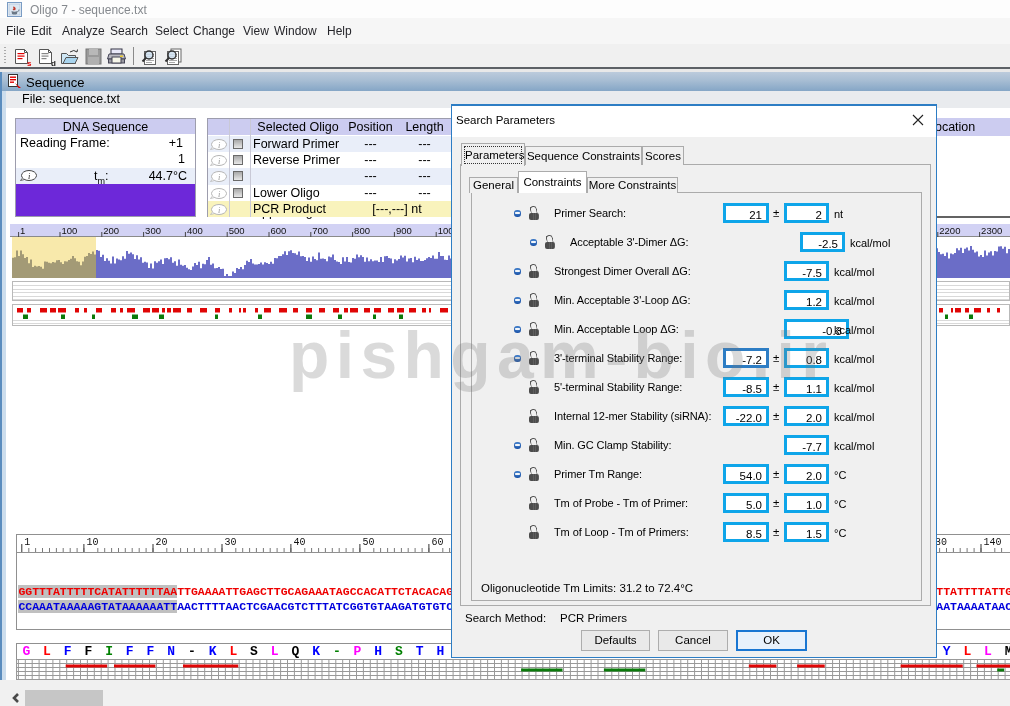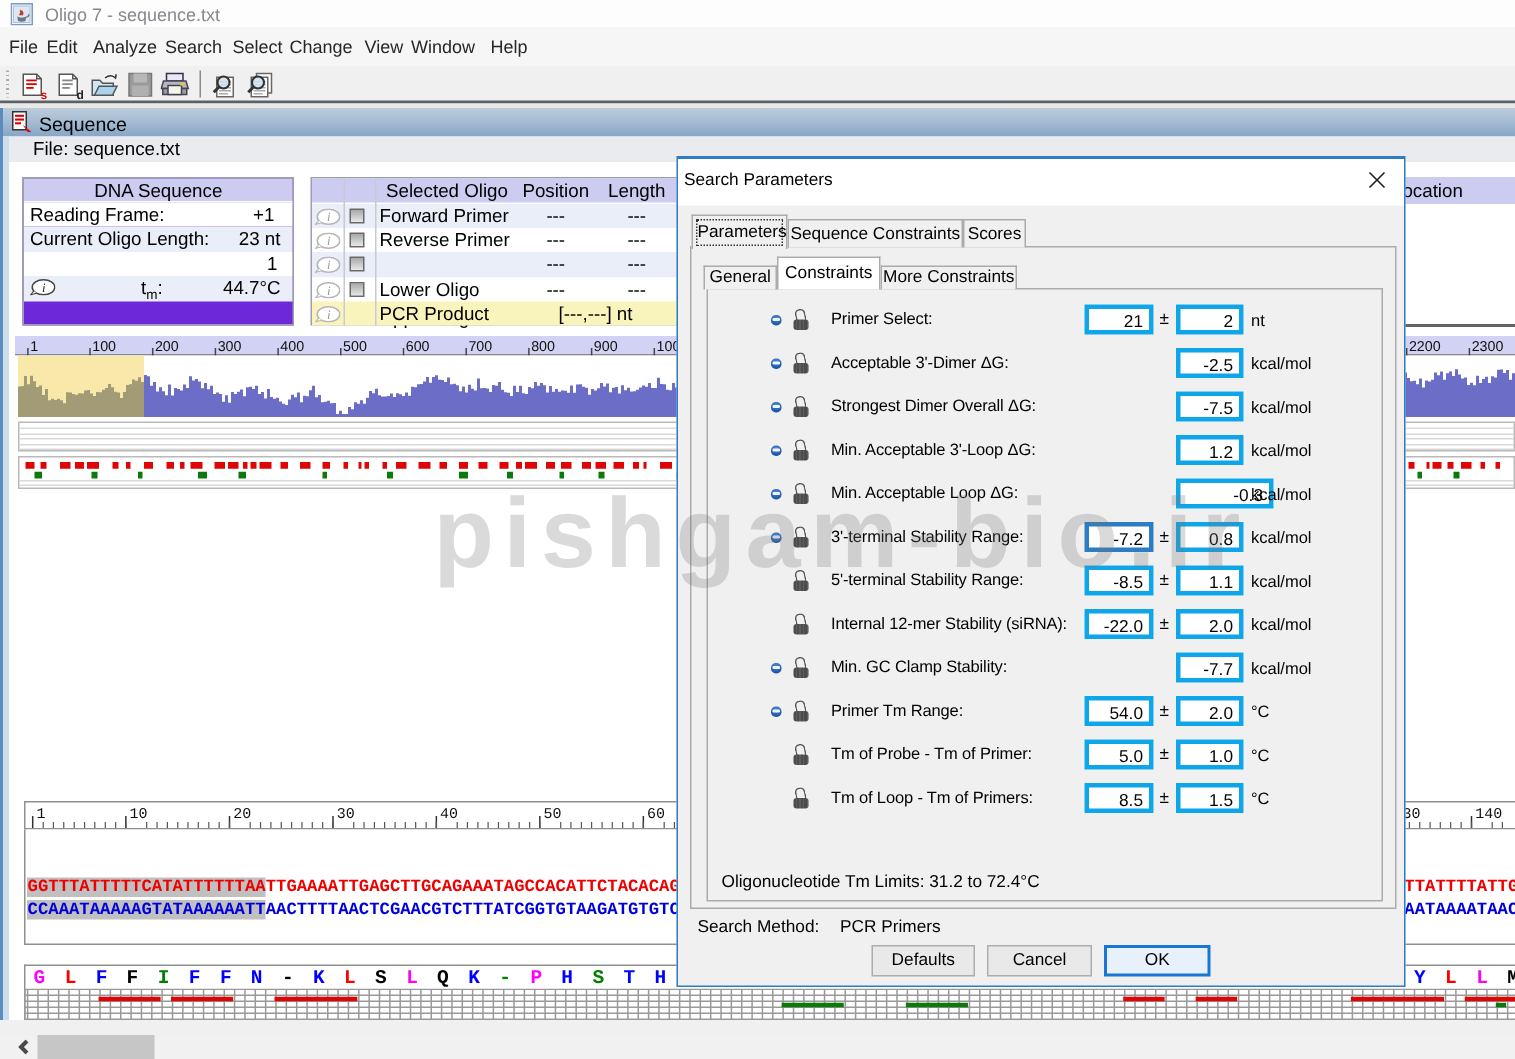--- a/index.html
+++ b/index.html
@@ -124,24 +124,20 @@
 <div class="abs" style="left:0;top:108px;width:1010px;height:582px;background:#fff;"></div>
 
 <div class="abs" style="left:0;top:72px;width:2px;height:618px;background:#5a8cbe;"></div>
 <div class="abs" style="left:2px;top:91px;width:4px;height:599px;background:#ccdded;"></div>
 
 <div class="abs" style="left:15px;top:118px;width:181px;height:99px;border:1px solid #9d9dad;background:#6d28d9;">
   <div class="tbl-hdr" style="height:16px;padding-top:1px;border-bottom:1px solid #fff;">DNA Sequence</div>
   <div style="position:relative;height:16.4px;background:#fff;font-size:12.5px;">
     <span class="abs" style="left:4px;top:1px;">Reading Frame:</span>
       <span class="abs" style="right:12px;top:1px;">+1</span>
-    </div>
-  <div style="position:relative;height:16.4px;background:#e9eef9;font-size:12.5px;">
-    <span class="abs" style="left:4px;top:1px;">Current Oligo Length:</span>
-      <span class="abs" style="right:8px;top:1px;">23 nt</span>
     </div>
   <div style="position:relative;height:16.4px;background:#fff;font-size:12.5px;">
     <span class="abs" style="right:28px;top:16px;font-family:Liberation Serif, serif;">Position:</span>
       <span class="abs" style="right:10px;top:1px;">1</span>
     </div>
   <div style="position:relative;height:16.4px;background:#e9eef9;font-size:12.5px;">
     <svg class="abs" style="left:4px;top:2px;" width="17" height="11" viewBox="0 0 17 11">
       <ellipse cx="9" cy="5.5" rx="7.5" ry="5" fill="#fff" stroke="#444"></ellipse>
       <path d="M2.5 8 L0.5 10.5 L4.5 9.5" fill="#fff" stroke="#444" stroke-width="0.8"></path>
       <text x="8" y="8.6" font-size="8.5" font-family="Liberation Serif" font-style="italic" fill="#222">i</text>
@@ -808,27 +804,27 @@
     border:1px solid #ababab;border-bottom:none;font-size:11.5px;text-align:center;padding-top:4px;z-index:3;white-space:nowrap;">Constraints</div>
   <div style="position:absolute;left:135px;top:70.5px;width:91px;height:16px;background:#f0f0f0;
     border:1px solid #ababab;border-bottom:none;font-size:11.5px;text-align:center;padding-top:1px;z-index:2;white-space:nowrap;">More Constraints</div>
 
 <div style="position:absolute;left:0;top:97px;width:470px;height:20px;">
       <span class="circ" style="left:62px;top:7px;"></span>
       <span class="lock" style="left:77px;top:3px;">
         <span class="lsh"></span>
         <span class="lbody"></span>
       </span>
-      <span style="position:absolute;left:102px;top:4px;font-size:11px;letter-spacing:-0.1px;color:#000;white-space:nowrap;">Primer Select:</span>
+      <span style="position:absolute;left:102px;top:4px;font-size:11px;letter-spacing:-0.1px;color:#000;white-space:nowrap;">Primer Search:</span>
       <span class="vbox" style="left:271px;width:46px;">21</span>
       <span style="position:absolute;left:321px;top:4px;font-size:11.5px;">±</span>
       <span class="vbox" style="left:332px;width:45px;">2</span>
       <span style="position:absolute;left:382px;top:4.5px;font-size:11px;">nt</span>
     </div>
-<div style="position:absolute;left:0;top:126px;width:498px;height:20px;">
+<div style="position:absolute;left:16px;top:126px;width:498px;height:20px;">
       <span class="circ" style="left:62px;top:7px;"></span>
       <span class="lock" style="left:77px;top:3px;">
         <span class="lsh"></span>
         <span class="lbody"></span>
       </span>
       <span style="position:absolute;left:102px;top:4px;font-size:11px;letter-spacing:-0.1px;color:#000;white-space:nowrap;">Acceptable 3'-Dimer ΔG:</span>
       <span class="vbox" style="left:332px;width:45px;">-2.5</span>
       <span style="position:absolute;left:382px;top:4.5px;font-size:11px;">kcal/mol</span>
     </div>
 <div style="position:absolute;left:0;top:155px;width:470px;height:20px;">

